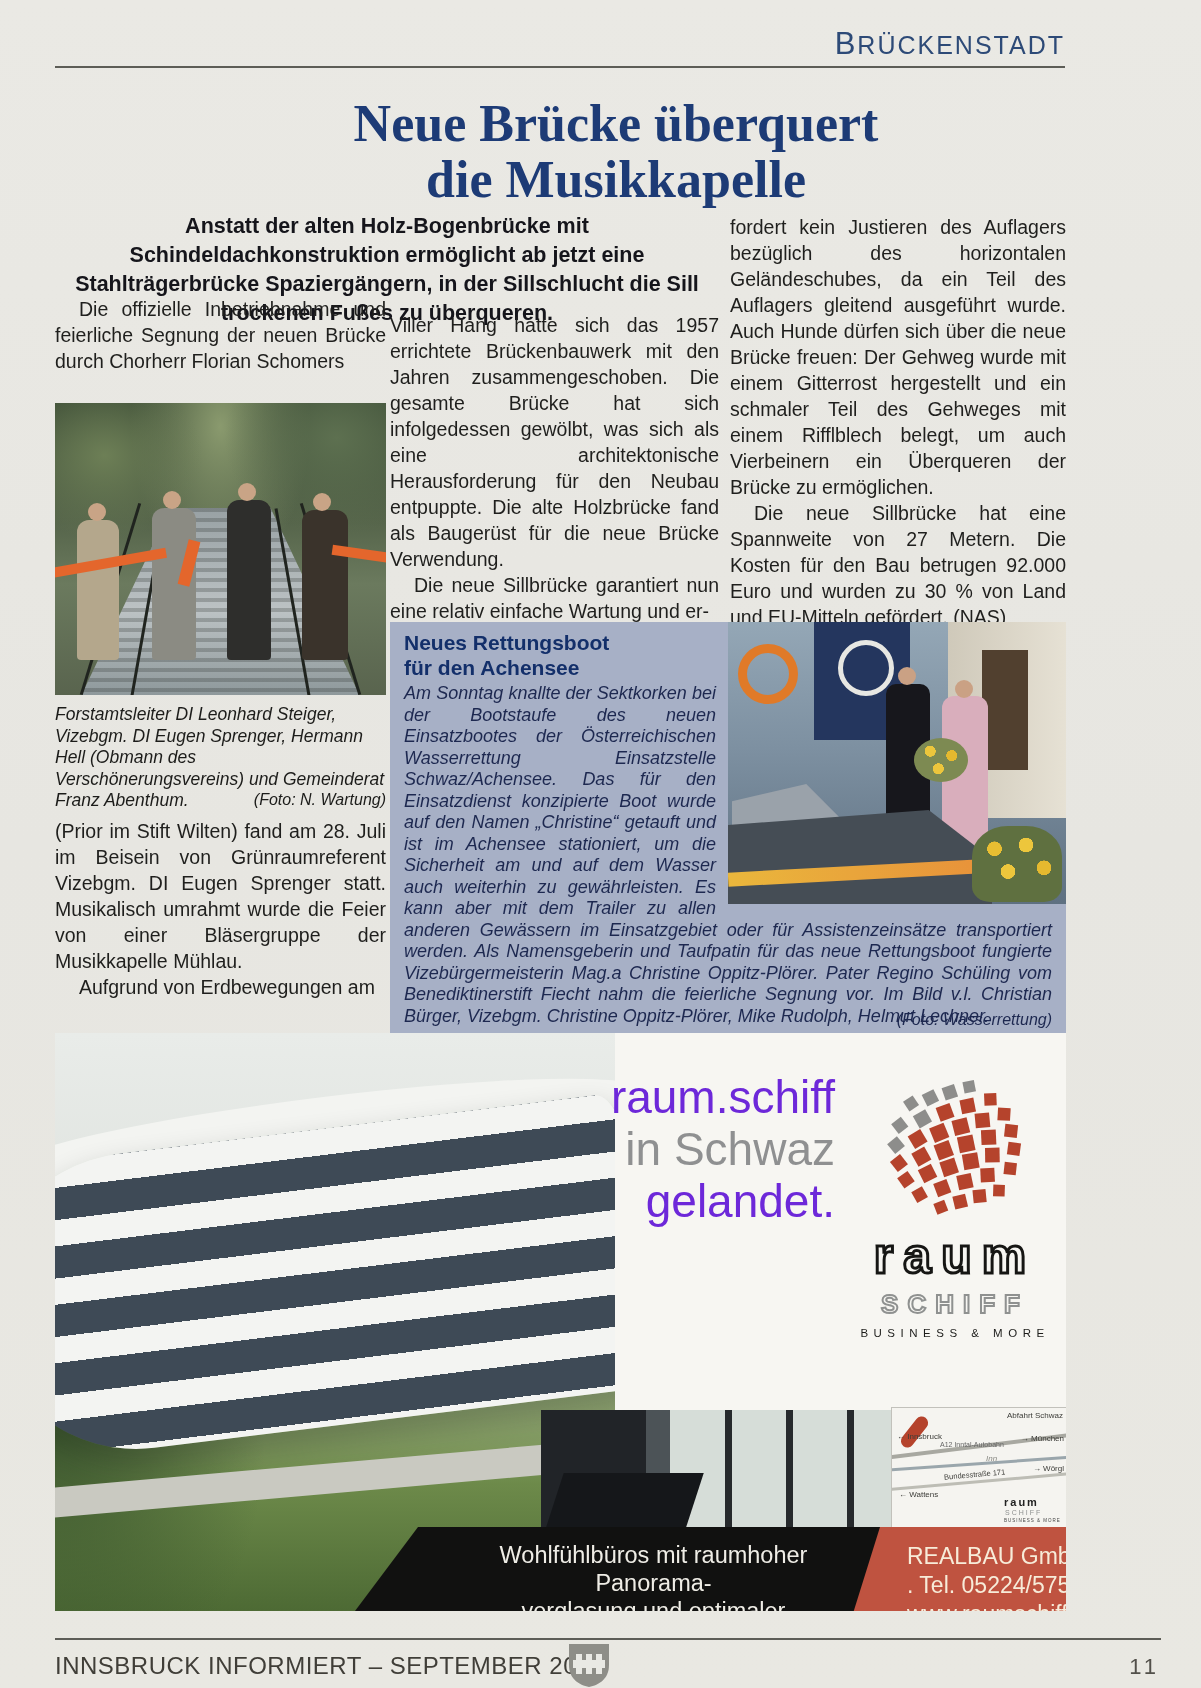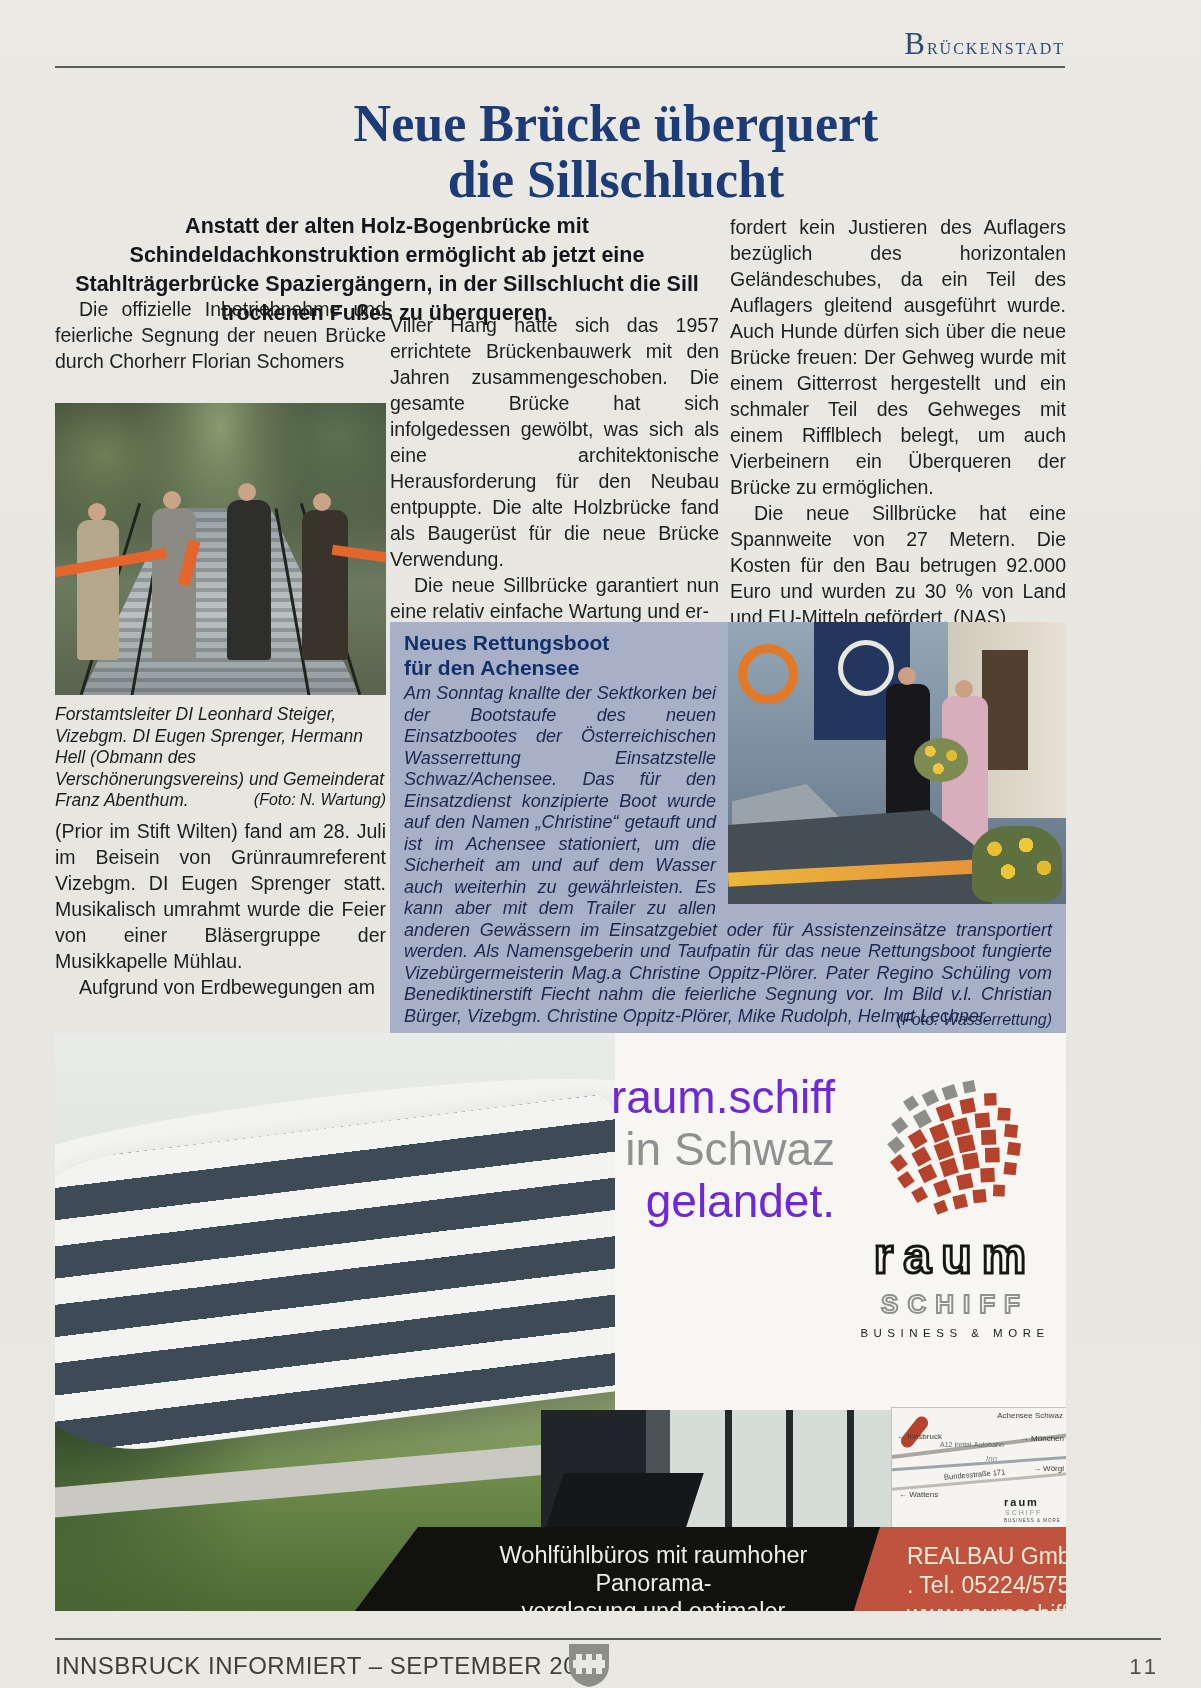--- a/index.html
+++ b/index.html
@@ -4,21 +4,21 @@
 <style>
   html,body{margin:0;padding:0;background:#e8e7e2;}
   .page{position:relative;width:1201px;height:1688px;background:
     linear-gradient(180deg,#eae9e4 0%,#e7e6e1 50%,#e9e8e2 100%);
     font-family:"Liberation Sans",sans-serif;overflow:hidden;}
   .abs{position:absolute;}
   p{margin:0;}
 
   
   .kicker{left:600px;top:26px;width:465px;text-align:right;
-    font-family:Liberation Serif, serif;font-size:16px;letter-spacing:2px;color:#2d4a77;}
+    font-family:Liberation Sans, sans-serif;font-size:25px;letter-spacing:2px;color:#2d4a77;}
   .kicker::first-letter{font-size:31px;}
   .rule{background:#5d5d57;height:2px;}
   .rule-top{left:55px;top:66px;width:1010px;}
   .title{left:80px;top:80px;width:1040px;margin:16px;text-align:center;
     font-family:"Liberation Serif",serif;font-weight:bold;font-size:52px;line-height:56px;color:#1d3b76;}
   .title span{display:block;}
   .lead{left:57px;top:212px;width:660px;text-align:center;
     font-weight:bold;font-size:21.5px;line-height:29px;color:#15151b;}
 
   
@@ -141,21 +141,21 @@
 </head>
 <body>
 
 <div class="page">
 
   <div class="abs kicker">BRÜCKENSTADT</div>
   <div class="abs rule rule-top"></div>
 
   <h1 class="abs title">
     <span>Neue Brücke überquert</span>
-    <span>die Sillschlucht</span>
+    <span>die Musikkapelle</span>
   </h1>
 
   <p class="abs lead">Anstatt der alten Holz-Bogenbrücke mit Schindeldachkonstruktion ermöglicht ab jetzt eine Stahlträgerbrücke Spaziergängern, in der Sillschlucht die Sill trockenen Fußes zu überqueren.</p>
 
   <div class="abs col1a">
     <p class="body ind">Die offizielle Inbetriebnahme und feierliche Segnung der neuen Brücke durch Chorherr Florian Schomers</p>
   </div>
 
   <div class="abs photo1">
     <div class="p1-deck"></div>
@@ -275,21 +275,21 @@
     <div class="abs office">
       <div class="office-mull"></div>
       <div class="office-desk"></div>
     </div>
 
     <div class="abs map">
       <div class="m-road1"></div>
       <div class="m-river"></div>
       <div class="m-road2"></div>
       <div class="m-red"></div>
-      <span style="right:4px;top:3px;">Achensee Schwaz</span>
+      <span style="right:4px;top:3px;">Abfahrt Schwaz</span>
       <span style="left:5px;top:24px;">← Innsbruck</span>
       <span style="left:48px;top:33px;font-size:7px;color:#666;">A12 Inntal-Autobahn</span>
       <span style="right:3px;top:26px;">→ München</span>
       <span style="left:94px;top:46px;font-style:italic;color:#8a8a84;text-align:right;">Inn</span>
       <span style="left:52px;top:62px;font-size:7.5px;transform:rotate(-5deg);">Bundesstraße 171</span>
       <span style="right:3px;top:56px;">→ Wörgl</span>
       <span style="left:7px;top:82px;">← Wattens</span>
       <span class="m-ml1" style="left:112px;top:88px;">raum</span>
       <span class="m-ml2" style="left:113px;top:101px;">SCHIFF</span>
       <span class="m-ml3" style="left:112px;top:110px;">BUSINESS &amp; MORE</span>

